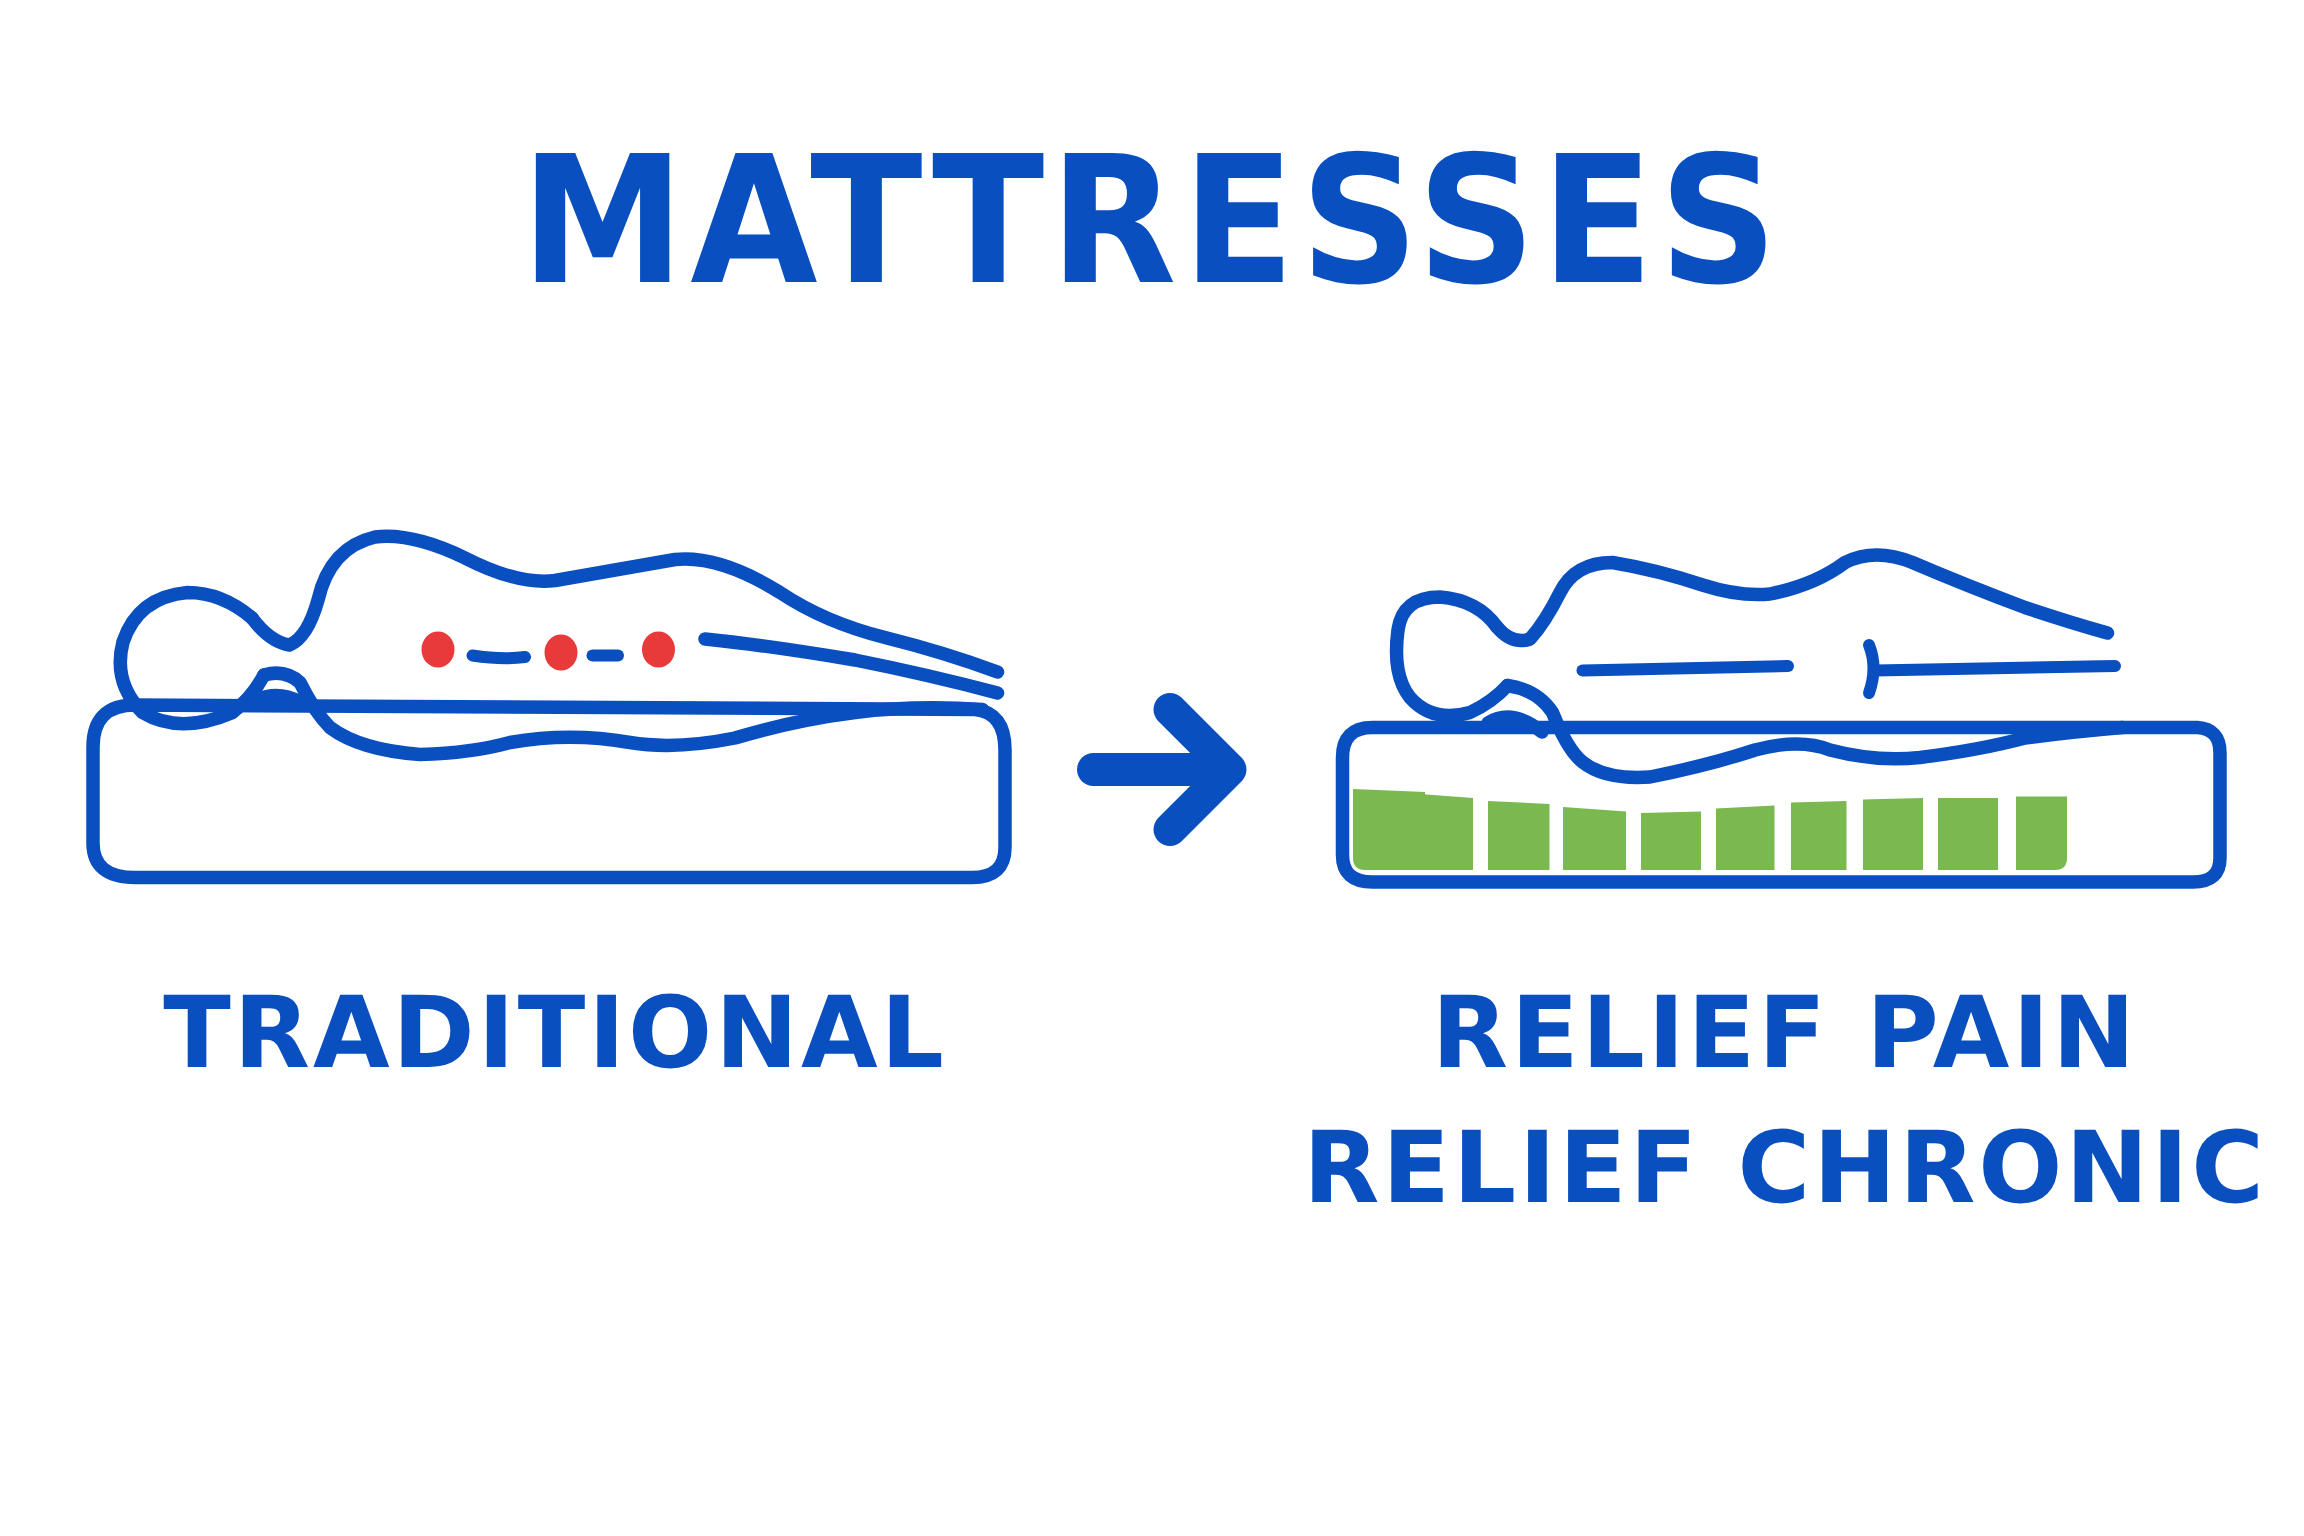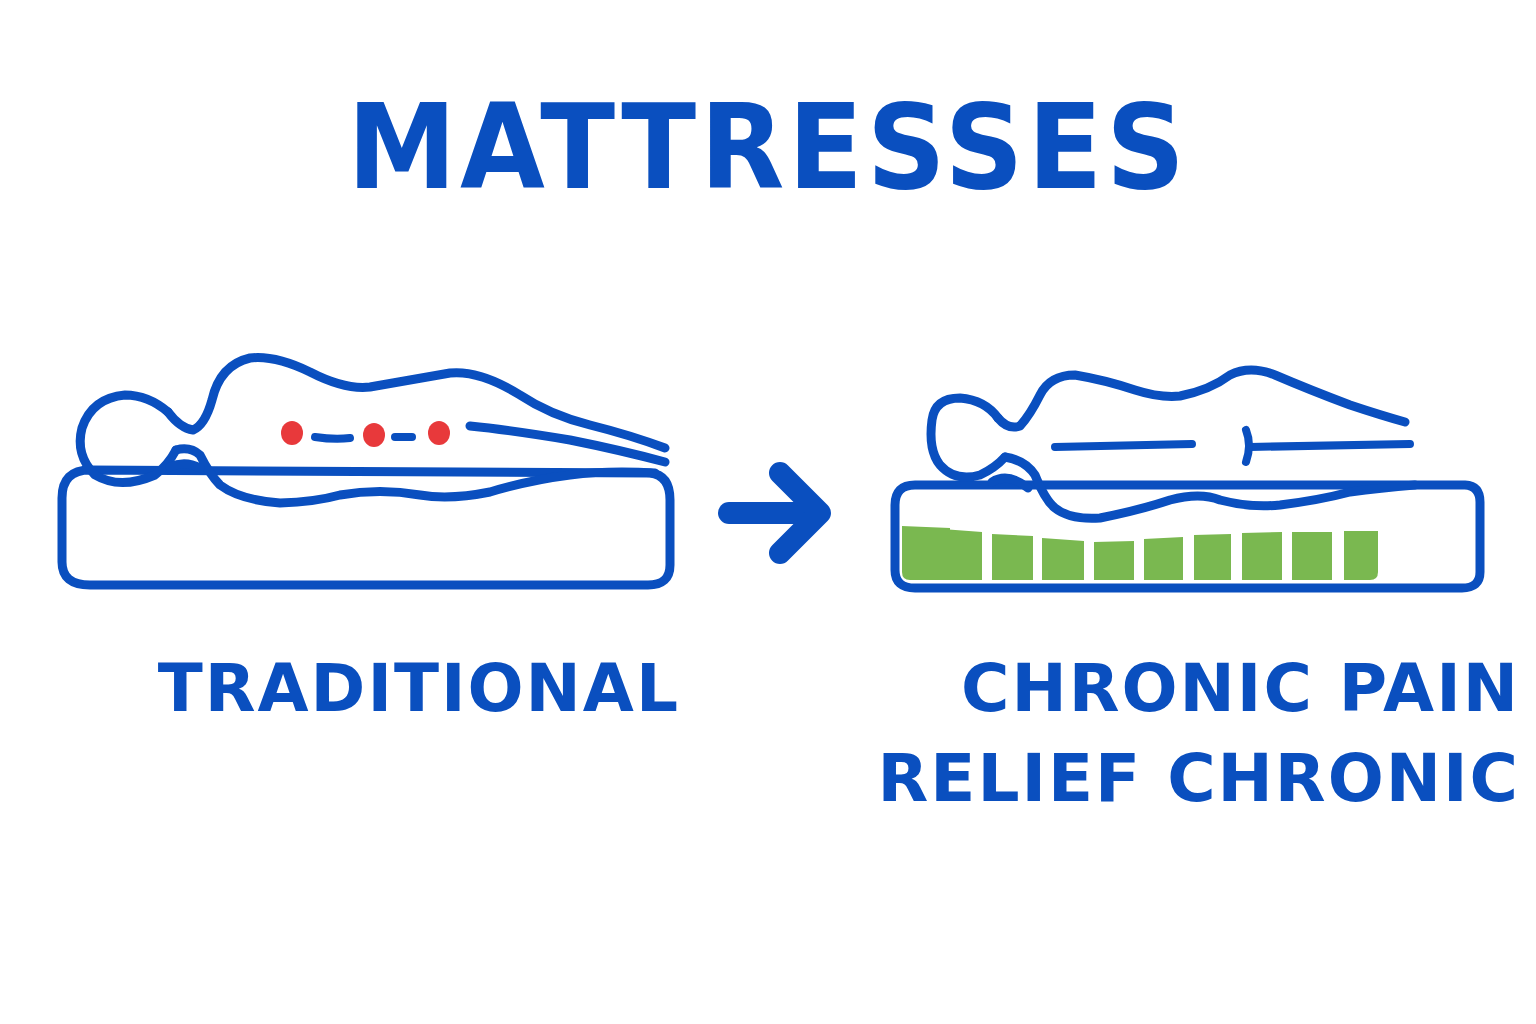--- a/index.html
+++ b/index.html
@@ -4,21 +4,21 @@
   <style>
     html, body { margin: 0; padding: 0; background: #ffffff; }
     body { width: 1536px; height: 1024px; position: relative; overflow: hidden; font-family: "DejaVu Sans", sans-serif; }
     .title {
       position: absolute; left: 0; top: 88px; width: 1536px; text-align: center;
       font-family: "DejaVu Sans", sans-serif; font-weight: bold; font-size: 118px;
       letter-spacing: 4px; color: #0a4fbf; line-height: 1; transform: scaleX(0.93);
     }
     .illus { position: absolute; }
     .label {
-      position: absolute; text-align: right; font-family: "DejaVu Sans", sans-serif;
+      position: absolute; text-align: center; font-family: "DejaVu Sans", sans-serif;
       font-weight: bold; color: #0a4fbf; font-size: 66px; line-height: 90px; letter-spacing: 2px;
     }
   </style>
 </head>
 <body>
 
 <div class="title">MATTRESSES</div>
 
 <svg class="illus" style="left:50px; top:340px;" width="640" height="260" viewBox="0 0 640 260">
   <g fill="none" stroke="#0a4fbf" stroke-width="9" stroke-linecap="round" stroke-linejoin="round">
@@ -81,15 +81,15 @@
     <path d="M370 87 L530 84" stroke-width="8"></path>
     <path d="M366 70 Q372 85 366 102" stroke-width="8"></path>
   </g>
 </svg>
 
 <div class="label" style="left:60px; top:644px; width:620px;">
   <div>TRADITIONAL</div>
 </div>
 
 <div class="label" style="left:860px; top:644px; width:660px;">
-  <div>CHRONIC PAIN</div>
+  <div>RELIEF PAIN</div>
   <div>RELIEF CHRONIC</div>
 </div>
 
 </body></html>

